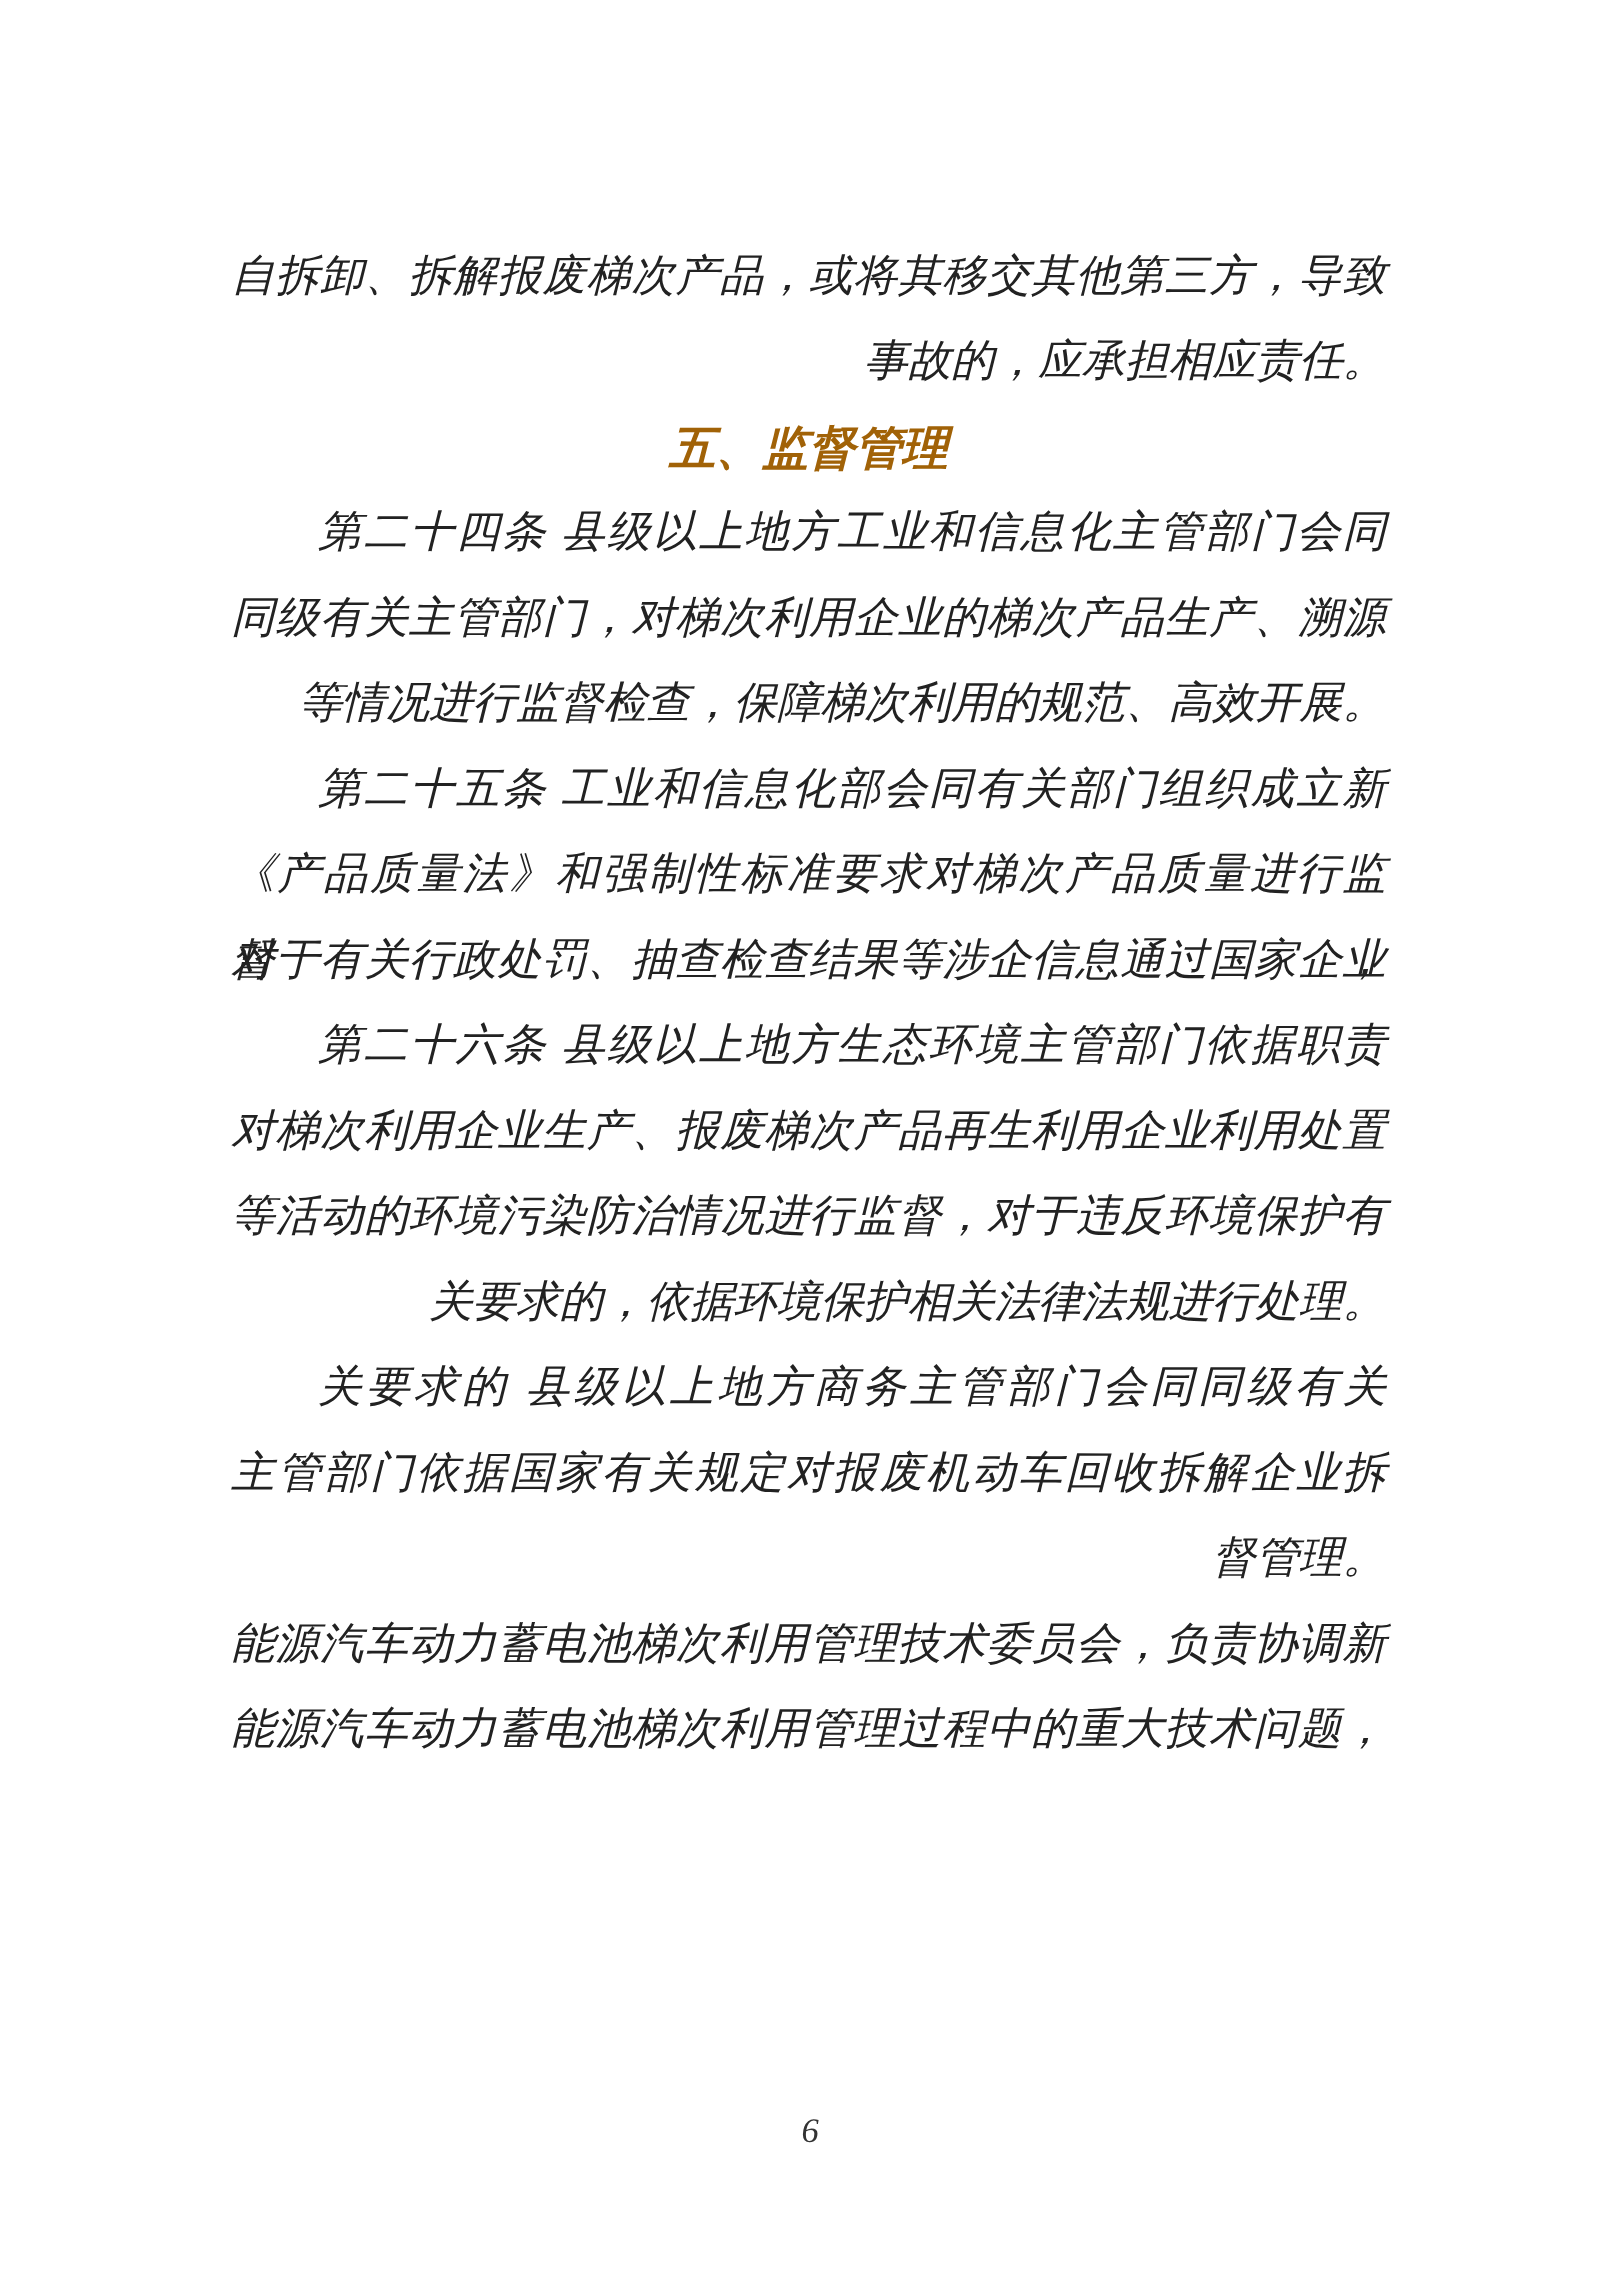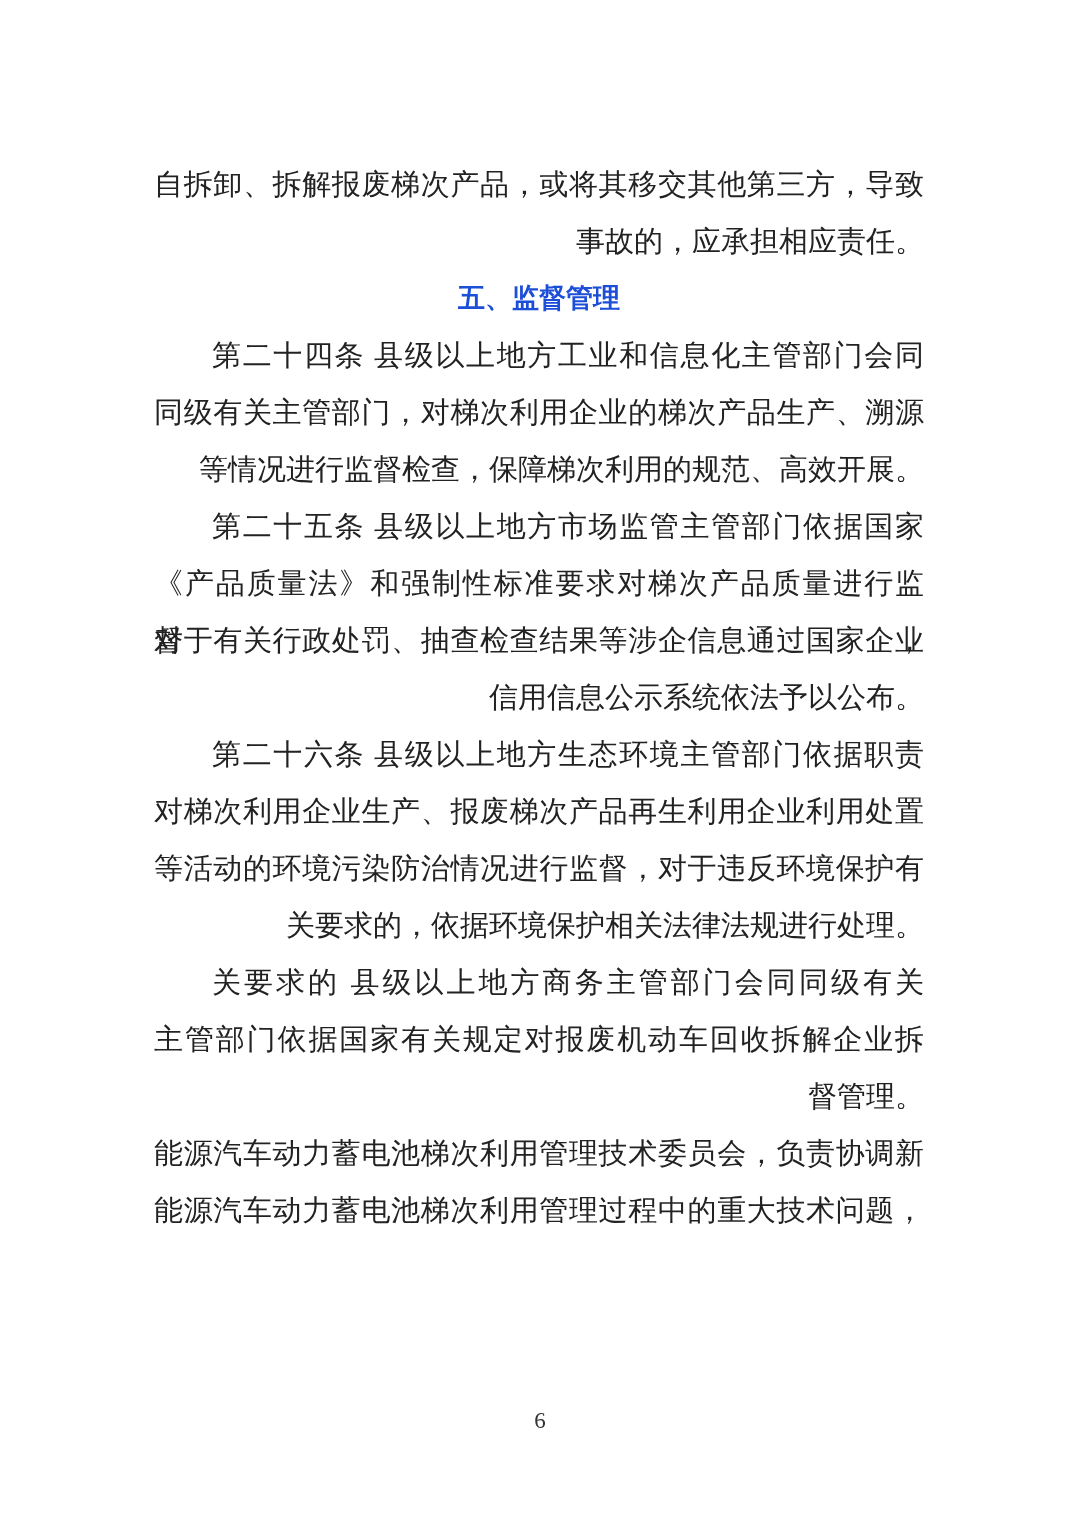--- a/index.html
+++ b/index.html
@@ -8,20 +8,21 @@
     background: #ffffff;
   }
   .page {
     position: relative;
     width: 1080px;
     height: 1527px;
     margin: 0 auto;
     background: #ffffff;
     overflow: hidden;
     font-family: "Liberation Serif", serif;
+    font-style: italic;
   }
   .content {
     position: absolute;
     left: 154px;
     top: 156px;
     width: 770px;
   }
   .line {
     height: 57px;
     line-height: 57px;
@@ -36,22 +37,22 @@
     text-align: justify;
     text-align-last: justify;
     text-justify: inter-character;
   }
   .line.indent {
     padding-left: 58px;
   }
   .line.heading {
     font-family: "Liberation Sans", sans-serif;
     font-weight: 700;
-    font-size: 27px;
-    color: #1d4ed8;
+    font-size: 31px;
+    color: #a16207;
     text-align: center;
     text-align-last: center;
   }
   .footer {
     position: absolute;
     left: 0;
     top: 1408px;
     width: 100%;
     text-align: center;
   }
@@ -65,24 +66,23 @@
 <body>
 
 <div class="page">
   <div class="content" id="doc-content">
       <div class="line just">自拆卸、拆解报废梯次产品，或将其移交其他第三方，导致</div>
       <div class="line">事故的，应承担相应责任。</div>
       <div class="line heading">五、监督管理</div>
       <div class="line just indent">第二十四条 县级以上地方工业和信息化主管部门会同</div>
       <div class="line just">同级有关主管部门，对梯次利用企业的梯次产品生产、溯源</div>
       <div class="line">等情况进行监督检查，保障梯次利用的规范、高效开展。</div>
-      <div class="line just indent">第二十五条 县级以上地方市场监管主管部门依据国家</div>
+      <div class="line just indent">第二十五条 工业和信息化部会同有关部门组织成立新</div>
       <div class="line just">《产品质量法》和强制性标准要求对梯次产品质量进行监督，</div>
       <div class="line just">对于有关行政处罚、抽查检查结果等涉企信息通过国家企业</div>
-      <div class="line">信用信息公示系统依法予以公布。</div>
       <div class="line just indent">第二十六条 县级以上地方生态环境主管部门依据职责</div>
       <div class="line just">对梯次利用企业生产、报废梯次产品再生利用企业利用处置</div>
       <div class="line just">等活动的环境污染防治情况进行监督，对于违反环境保护有</div>
       <div class="line">关要求的，依据环境保护相关法律法规进行处理。</div>
       <div class="line just indent">关要求的 县级以上地方商务主管部门会同同级有关</div>
       <div class="line just">主管部门依据国家有关规定对报废机动车回收拆解企业拆</div>
       <div class="line">督管理。</div>
       <div class="line just">能源汽车动力蓄电池梯次利用管理技术委员会，负责协调新</div>
       <div class="line just">能源汽车动力蓄电池梯次利用管理过程中的重大技术问题，</div>
     </div>

